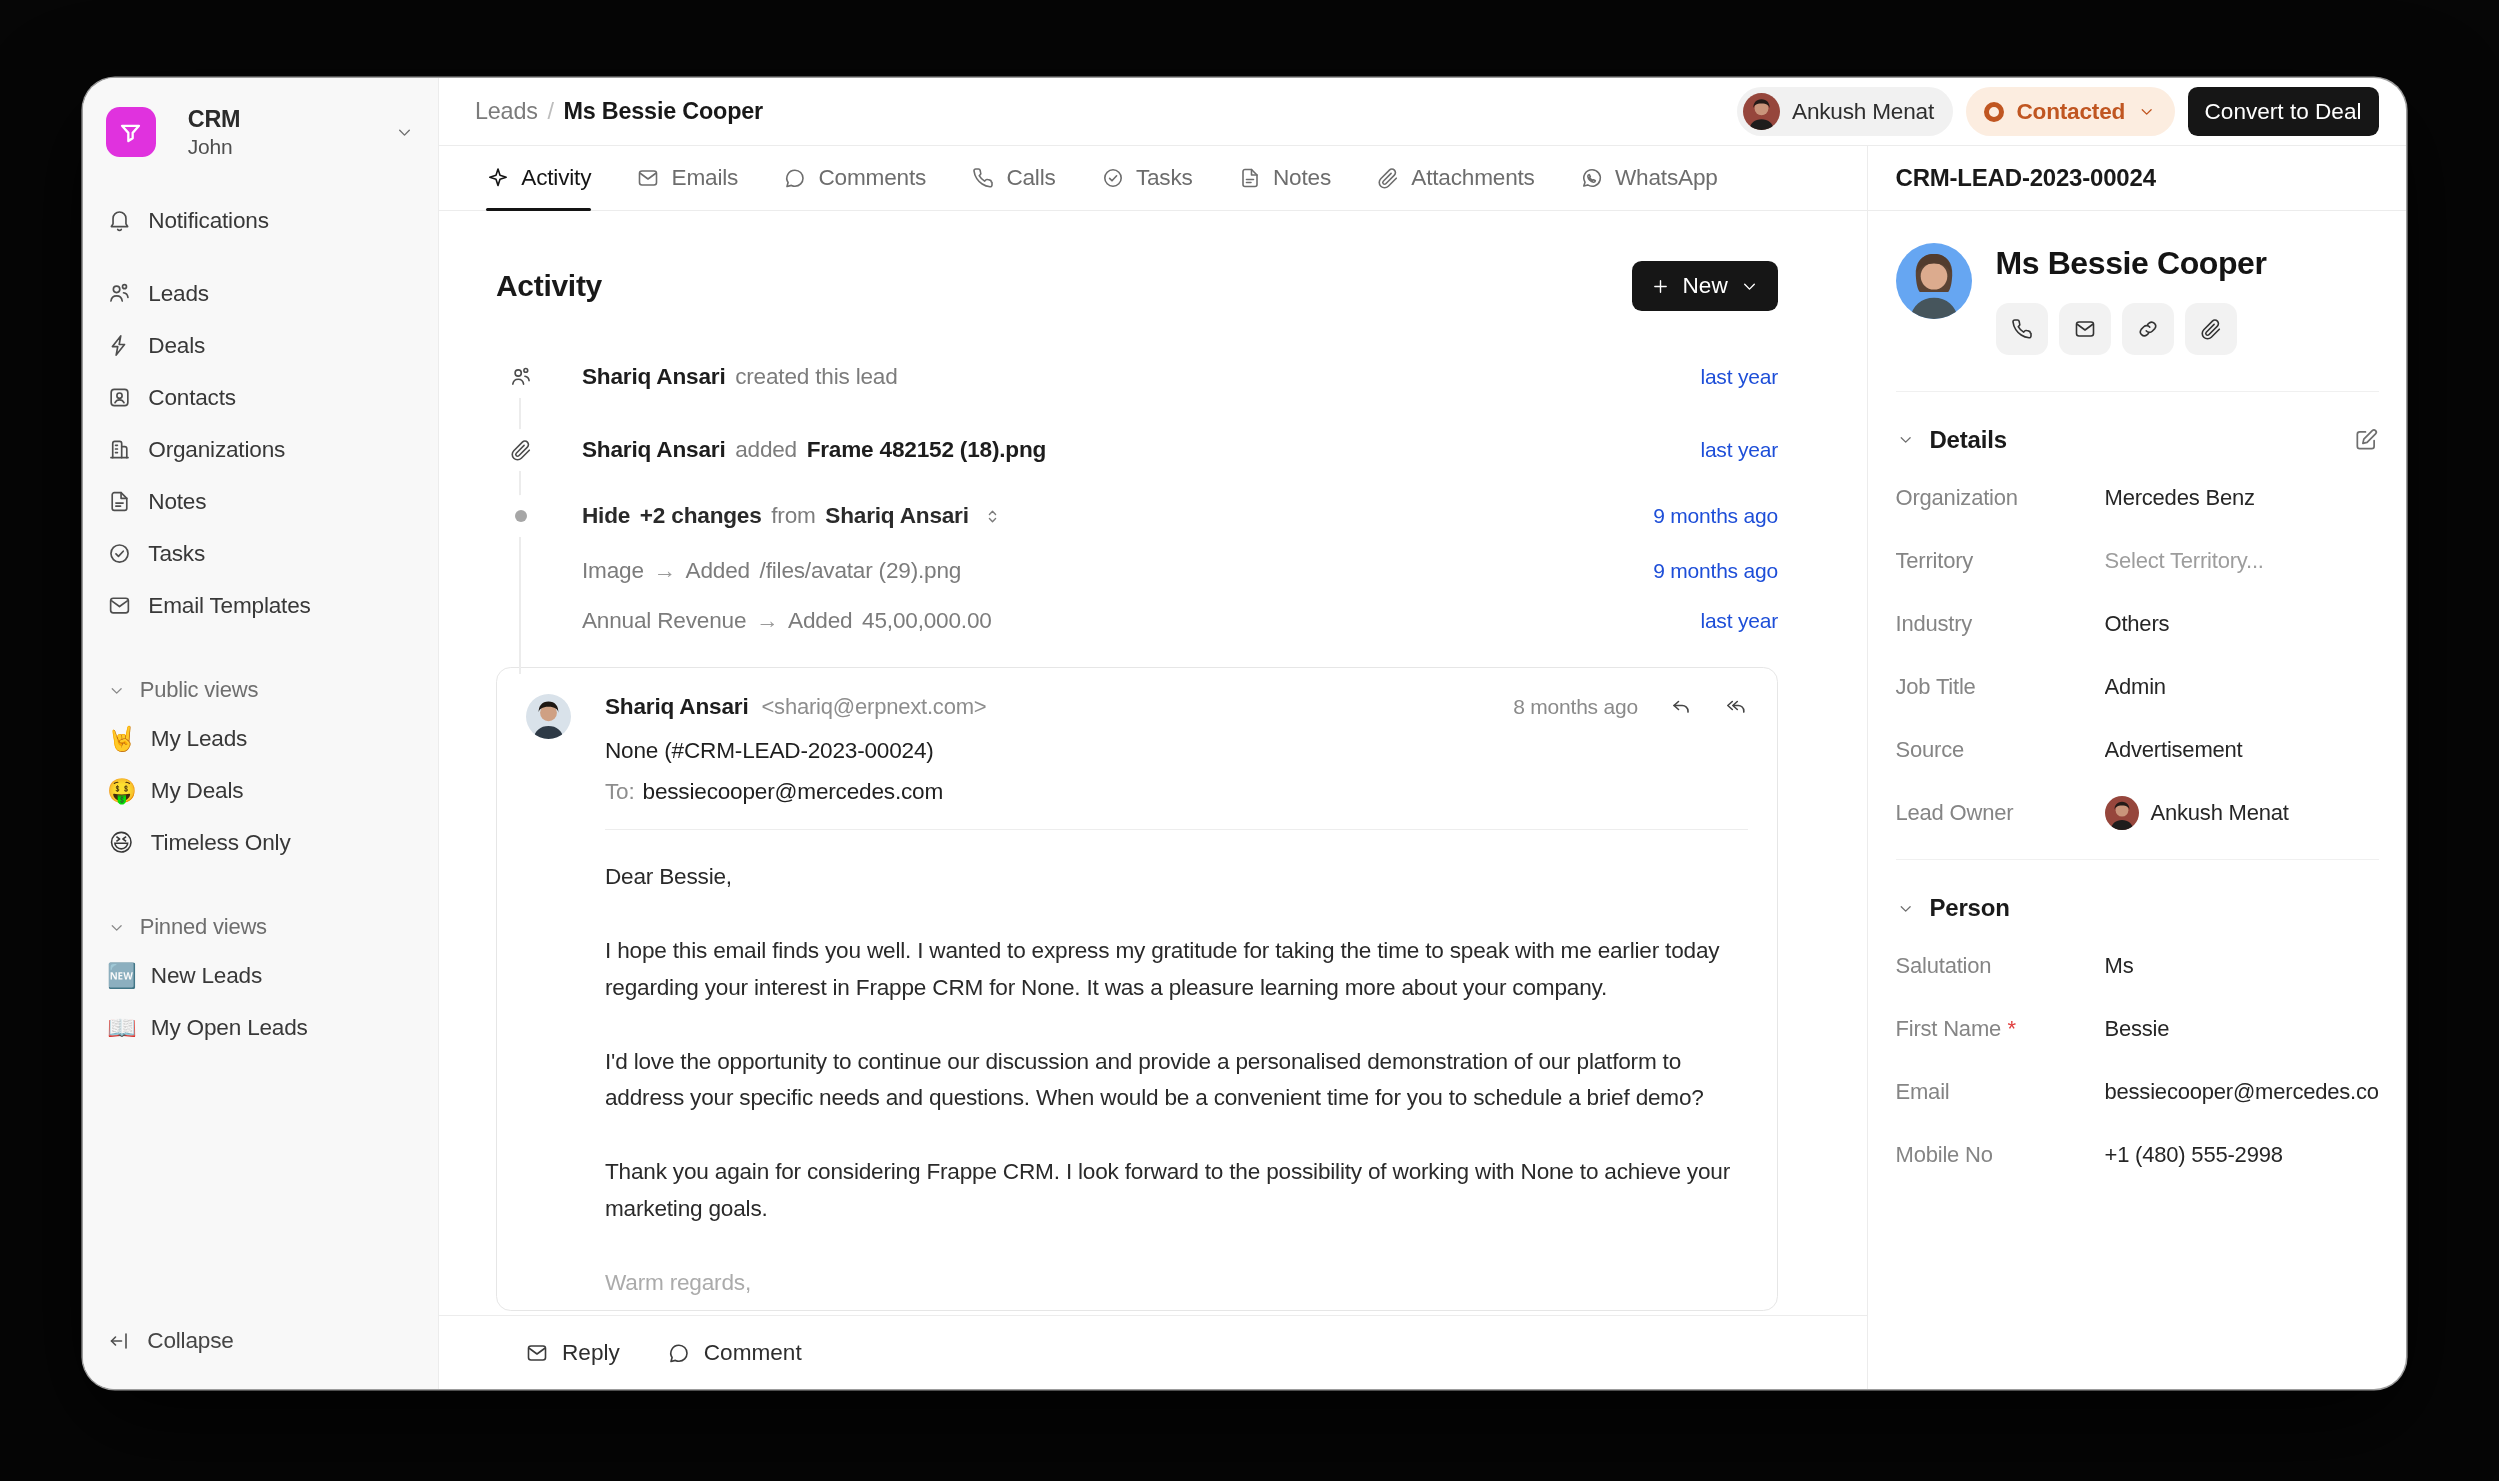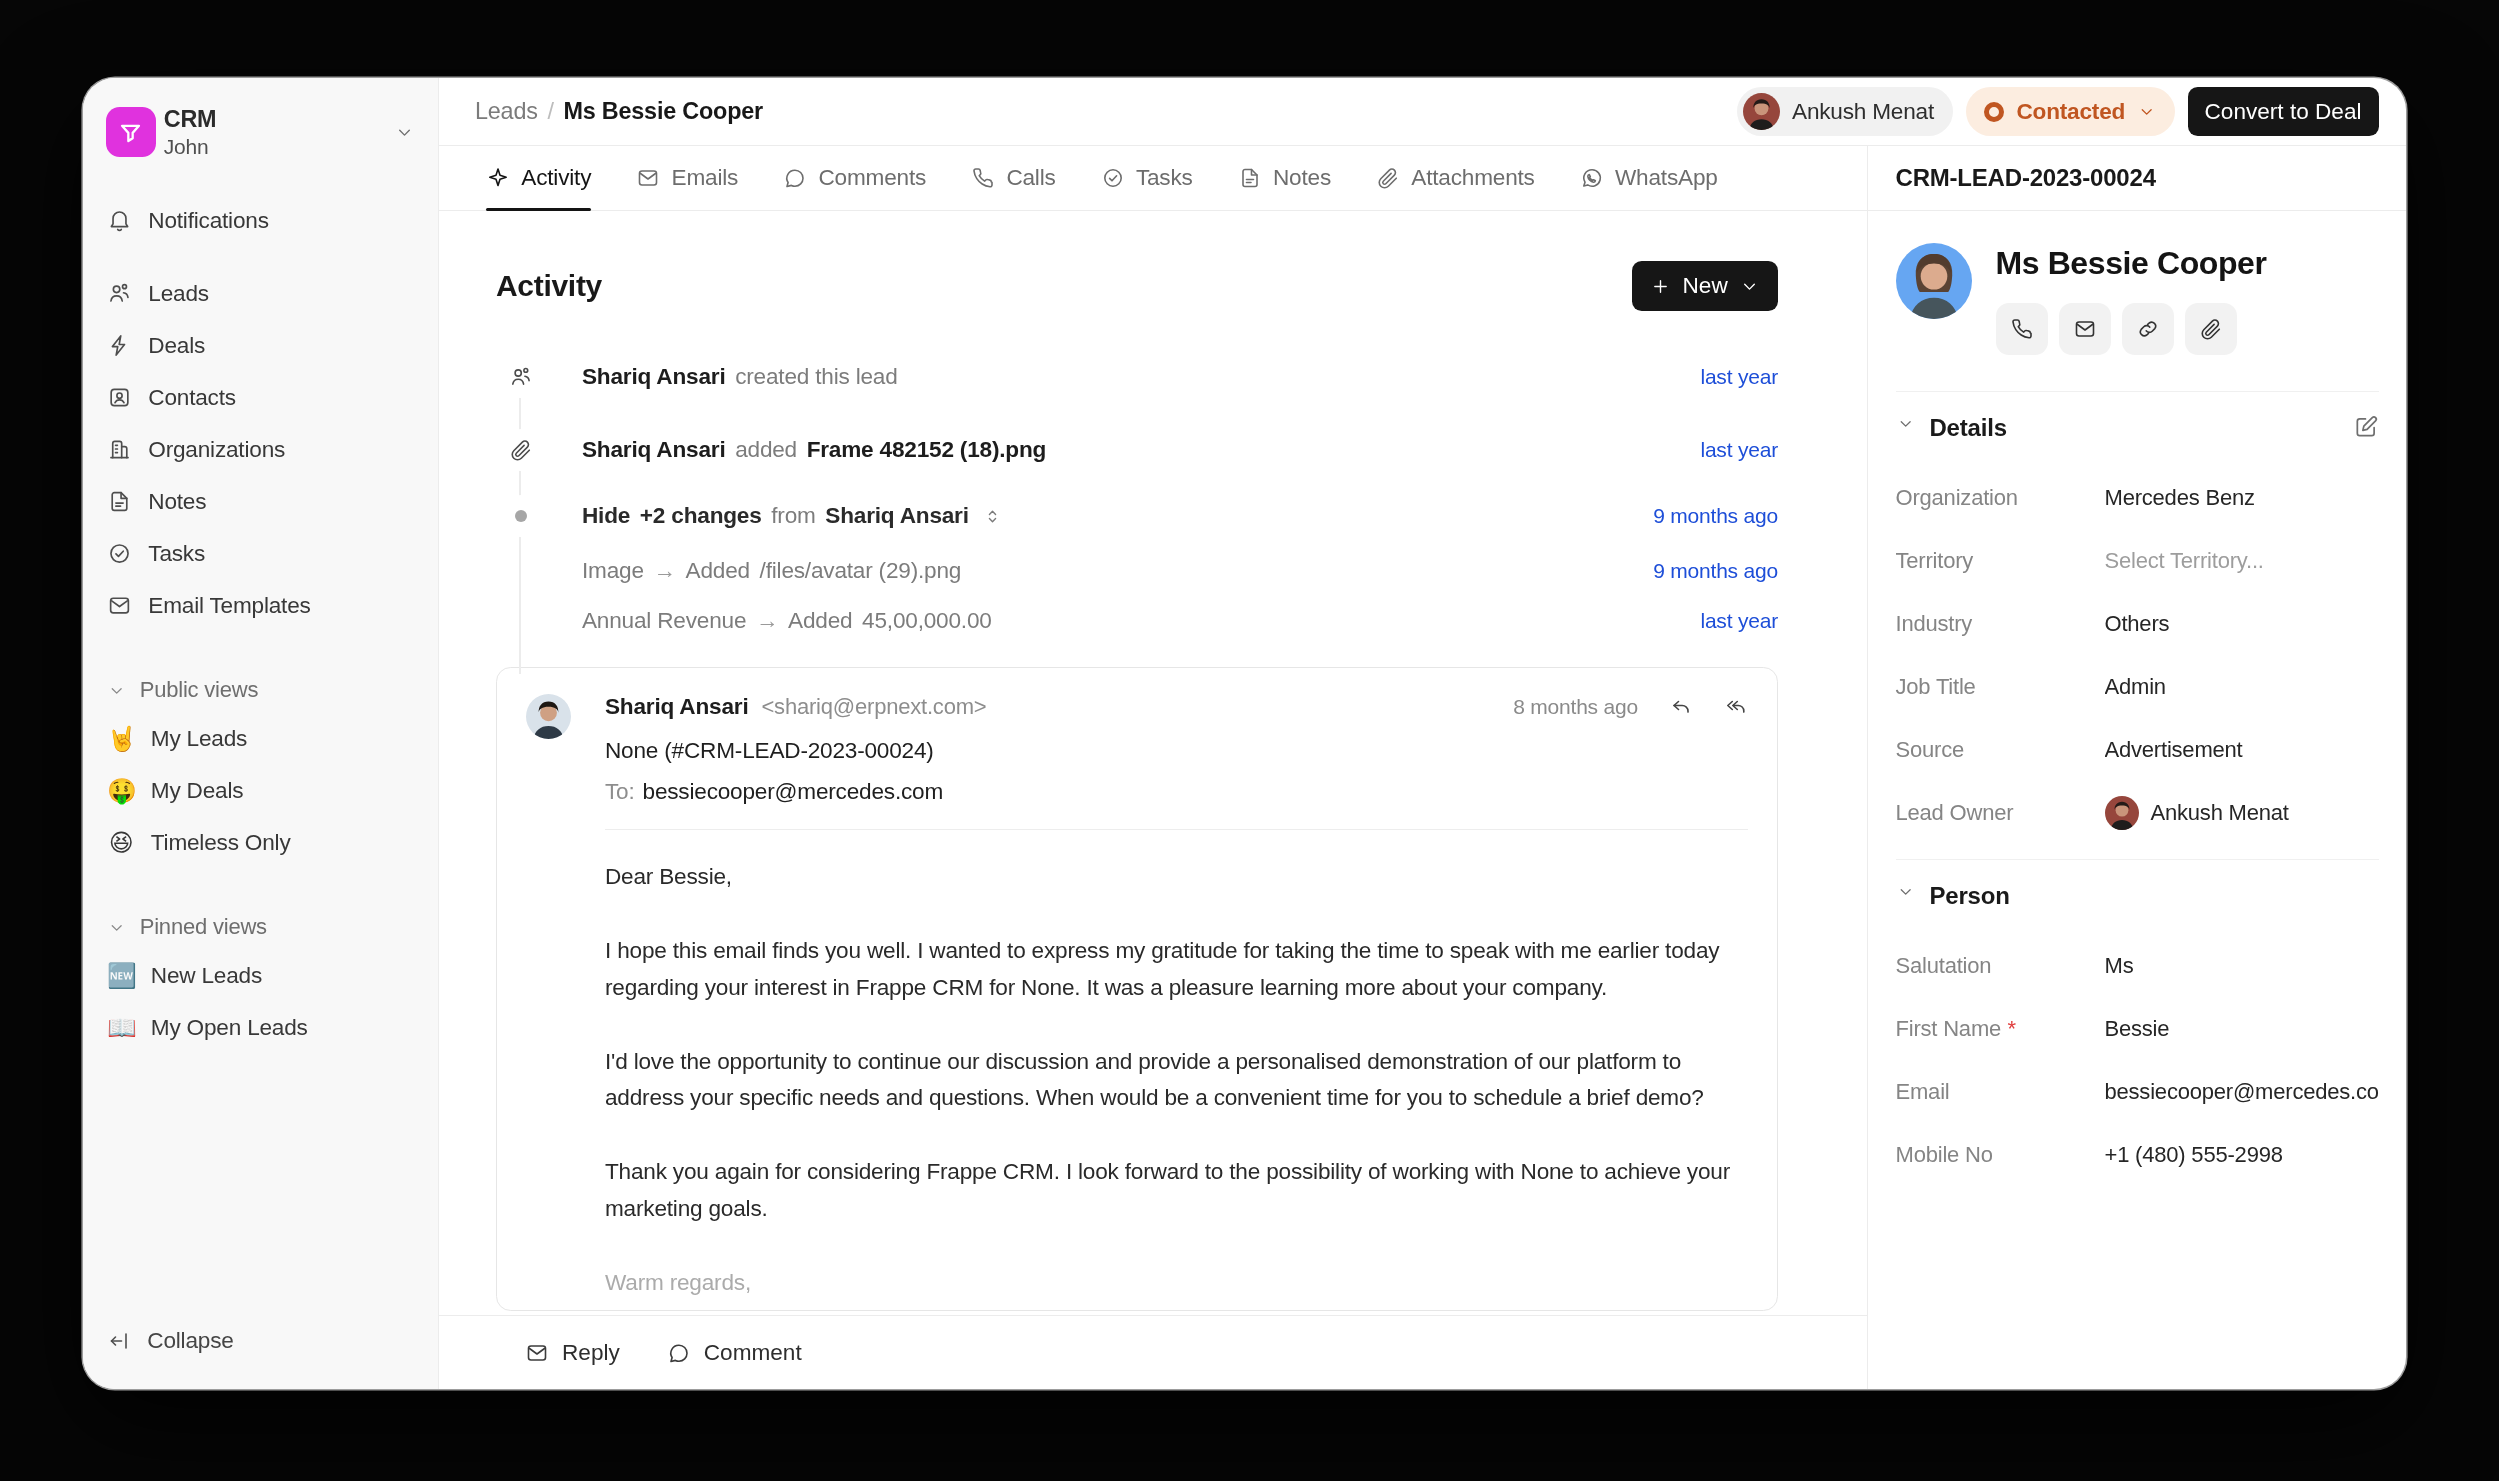--- a/index.html
+++ b/index.html
@@ -26,21 +26,21 @@
 
   .window{
     position:absolute;left:83px;top:78px;width:2323px;height:1311px;
     background:#fff;border-radius:32px;overflow:hidden;display:flex;
     box-shadow:0 0 0 1.6px #9c9c9c, 0 32px 97px rgba(0,0,0,.85);
   }
 
   
   .sidebar{width:356px;flex:none;background:var(--sidebar);border-right:0.8px solid var(--border);
     padding:21px 13px 24px;display:flex;flex-direction:column;min-height:0}
-  .ws{display:flex;align-items:center;gap:8px;padding:6.5px 9.7px;border-radius:11.3px;cursor:pointer}
+  .ws{display:flex;align-items:center;gap:32px;padding:6.5px 9.7px;border-radius:11.3px;cursor:pointer}
   .ws-logo{width:50px;height:50px;border-radius:13.7px;background:var(--brand);display:grid;place-items:center;flex:none}
   .ws-text{line-height:1.16}
   .ws-title{font-size:23.4px;font-weight:700;color:#2b2b2b}
   .ws-sub{font-size:21px;color:#4f4f4f;margin-top:2.4px}
   .ws-chev{margin-left:auto;color:#707070}
   .nav{margin-top:29px}
   .nav-item,.view-item,.sec-head,.collapse-btn{
     display:flex;align-items:center;gap:16px;height:52px;padding:0 11.3px;border-radius:9.7px;
     font-size:22.6px;color:#383838;cursor:pointer;white-space:nowrap}
   .nav-item svg{width:25px;height:25px;color:#4e4e4e;flex:none}
@@ -137,21 +137,21 @@
   .leadblk{display:flex;align-items:flex-start;padding:32px 0 36px;border-bottom:0.8px solid #f0f0f0}
   .lav{width:76px;height:76px}
   .lright{margin-left:24px;padding-top:1.6px}
   .lname{font-size:32px;font-weight:700;color:#141414;letter-spacing:-0.4px}
   .qrow{display:flex;gap:11.3px;margin-top:21px}
   .qbtn{width:52px;height:52px;border-radius:13px;background:#f2f2f2;display:grid;place-items:center;
     color:#333;border:none;cursor:pointer}
   .qbtn svg{width:24px;height:24px}
   .section{padding-top:22.6px}
   .section.bordered{border-bottom:0.8px solid #f0f0f0;padding-bottom:14.6px}
-  .shead{display:flex;align-items:flex-start;height:52px;cursor:pointer}
+  .shead{display:flex;align-items:center;height:52px;cursor:pointer}
   .shead .chev{color:#6f6f6f;margin-right:14.6px}
   .shead .chev svg{width:19.4px;height:19.4px}
   .stitle{font-size:24px;font-weight:700;color:#1a1a1a}
   .sedit{margin-left:auto;color:#6f6f6f;background:none;border:none;cursor:pointer}
   .sedit svg{width:26px;height:26px}
   .frow{display:flex;align-items:center;min-height:63px}
   .flabel{width:209px;flex:none;font-size:22px;color:#858585}
   .freq{color:#e03e3e;margin-left:6.5px}
   .fval{flex:1;min-width:0;font-size:22px;color:#262626;white-space:nowrap;overflow:hidden;cursor:pointer}
   .fval.ph{color:#9d9d9d}

